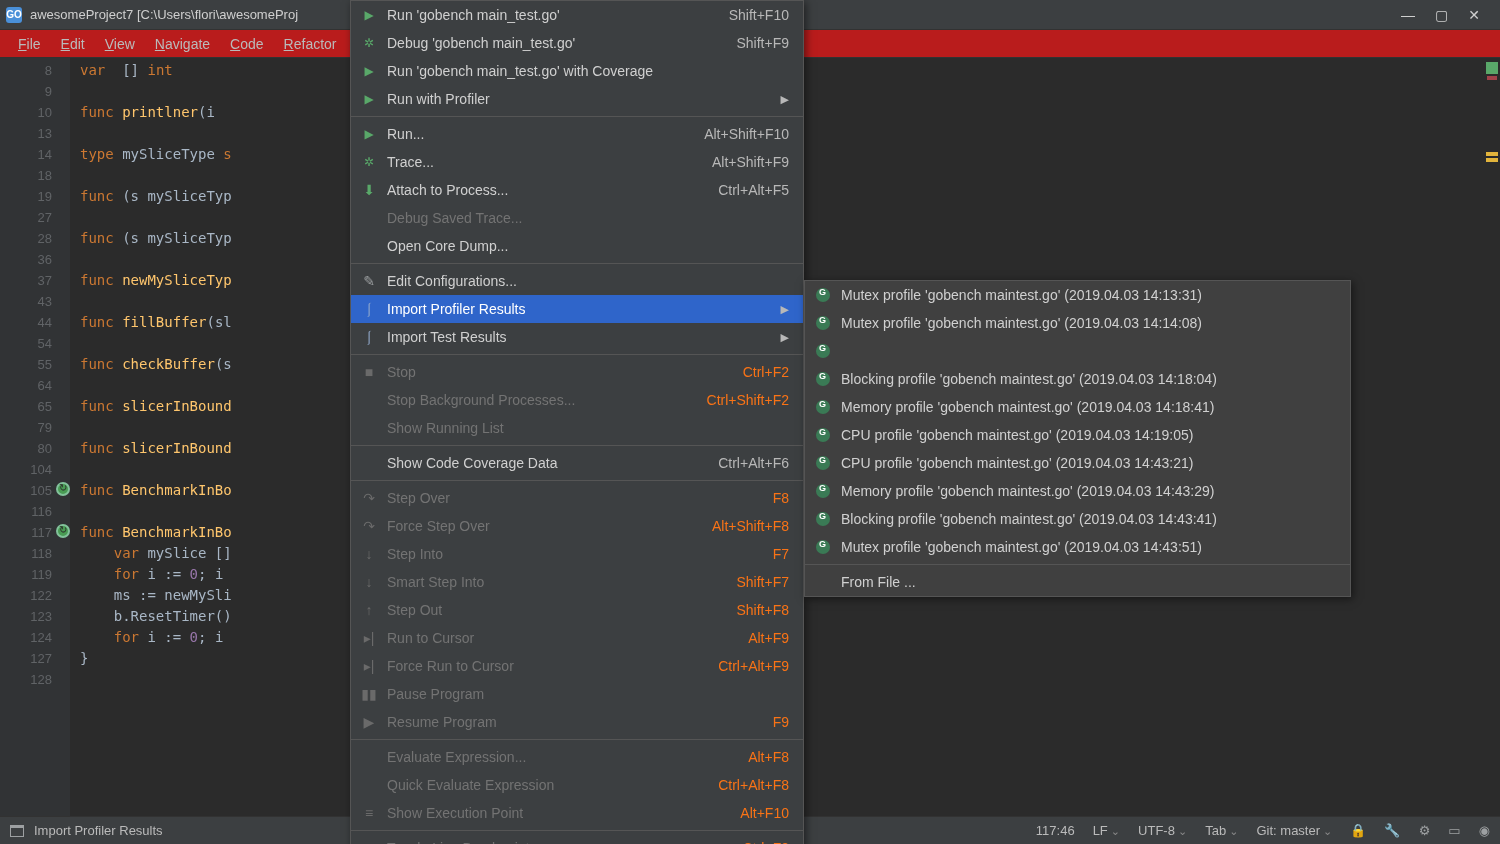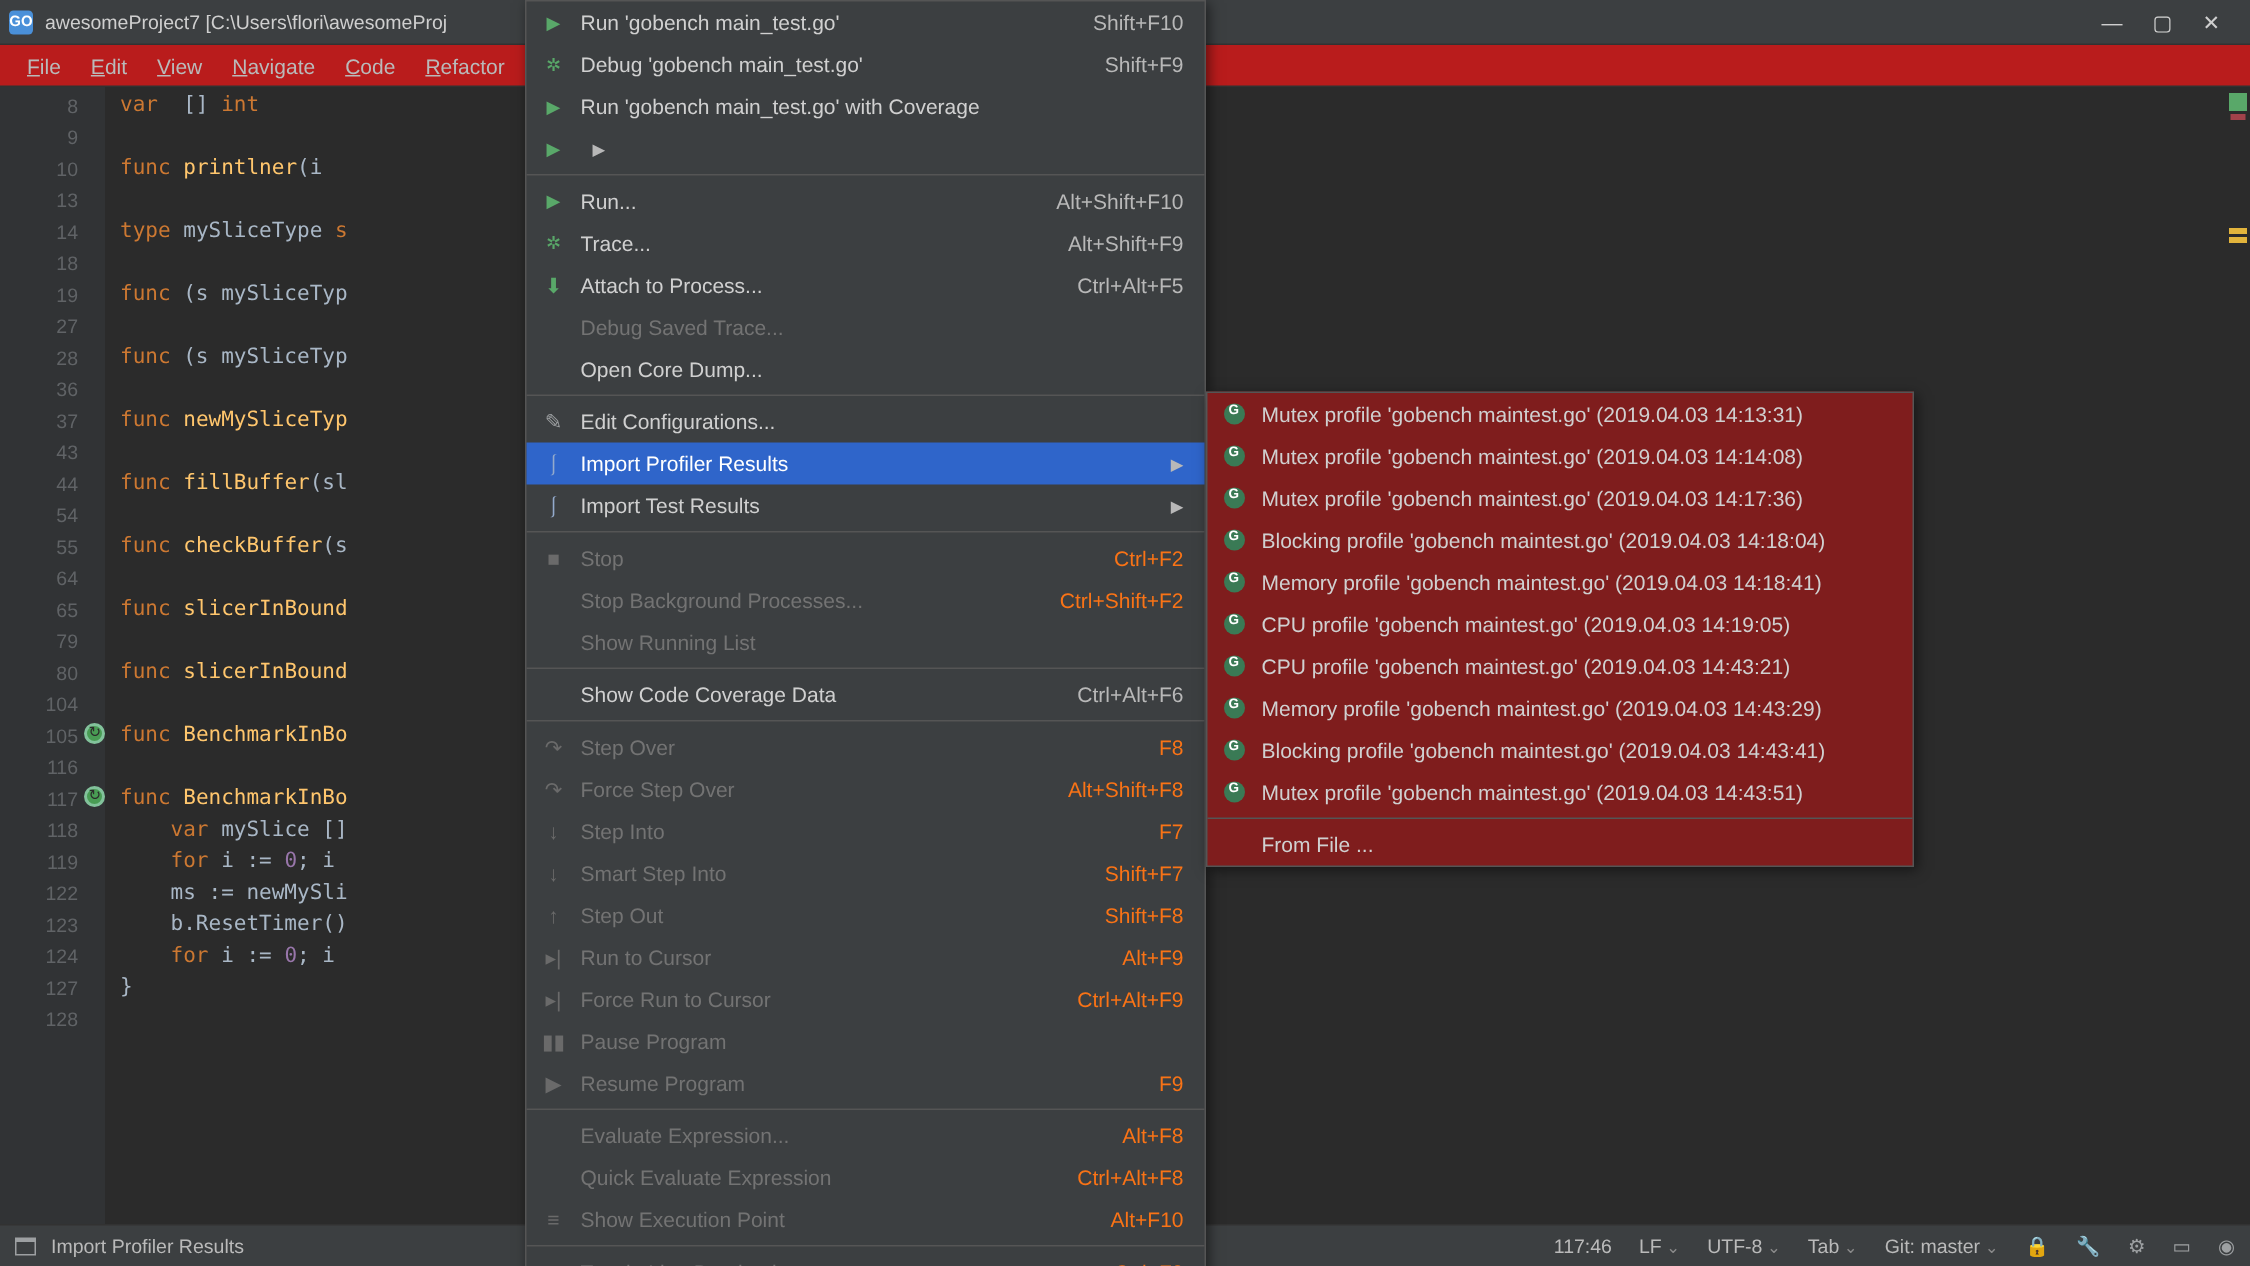--- a/index.html
+++ b/index.html
@@ -108,24 +108,24 @@
 .popup-menu .mi .mi-icon{width:16px;height:16px;display:flex;align-items:center;justify-content:center;flex-shrink:0;}
 .popup-menu .mi .mi-label{flex:1;}
 .popup-menu .mi .mi-shortcut{color:#b8b8b8;font-size:14px;}
 .popup-menu .mi.disabled .mi-shortcut{color:#f97316;}
 .popup-menu .mi .mi-arrow{font-size:11px;color:#b8b8b8;margin-left:8px;}
 .popup-menu .sep{height:1px;background:#555;margin:3px 0;}
 .ic-run{color:#59a869;font-size:12px;}
 .ic-bug{color:#59a869;font-size:12px;}
 .submenu{
   position:absolute;
-  top:261px;
+  top:280px;
   left:804px;
-  width:472px;
-  background:#7f1d1d;
+  width:547px;
+  background:#404040;
   border:1px solid #555;
   box-shadow:2px 2px 8px rgba(0,0,0,0.5);
   z-index:11;
 }
 .submenu .mi{
   height:28px;display:flex;align-items:center;padding:0 14px 0 10px;
   font-size:14px;color:#d0d0d0;gap:10px;
 }
 .submenu .mi .mi-icon{width:16px;height:16px;display:flex;align-items:center;justify-content:center;flex-shrink:0;}
 .submenu .mi .go-ic{width:14px;height:14px;border-radius:50%;background:#3a7a55;position:relative;}
@@ -219,20 +219,21 @@
     <div class="mi">
       <span class="mi-icon">
         <span class="ic-run" style="color:#59a869">▶</span>
       </span>
       <span class="mi-label">Run 'gobench main_test.go' with Coverage</span>
     </div>
     <div class="mi">
       <span class="mi-icon">
         <span class="ic-run" style="color:#59a869">▶</span>
       </span>
+      <span class="mi-label">Run with Profiler</span>
       <span class="mi-arrow">▶</span>
     </div>
     <div class="sep"></div>
     <div class="mi">
       <span class="mi-icon">
         <span class="ic-run" style="color:#59a869">▶</span>
       </span>
       <span class="mi-label">Run...</span>
       <span class="mi-shortcut">Alt+Shift+F10</span>
     </div>
@@ -402,21 +403,20 @@
     <div class="mi">
       <span class="mi-icon">
         <span class="go-ic"></span>
       </span>
       <span class="mi-label">Mutex profile 'gobench maintest.go' (2019.04.03 14:14:08)</span>
     </div>
     <div class="mi">
       <span class="mi-icon">
         <span class="go-ic"></span>
       </span>
-      <span class="mi-label">Mutex profile 'gobench maintest.go' (2019.04.03 14:17:36)</span>
     </div>
     <div class="mi">
       <span class="mi-icon">
         <span class="go-ic"></span>
       </span>
       <span class="mi-label">Blocking profile 'gobench maintest.go' (2019.04.03 14:18:04)</span>
     </div>
     <div class="mi">
       <span class="mi-icon">
         <span class="go-ic"></span>

